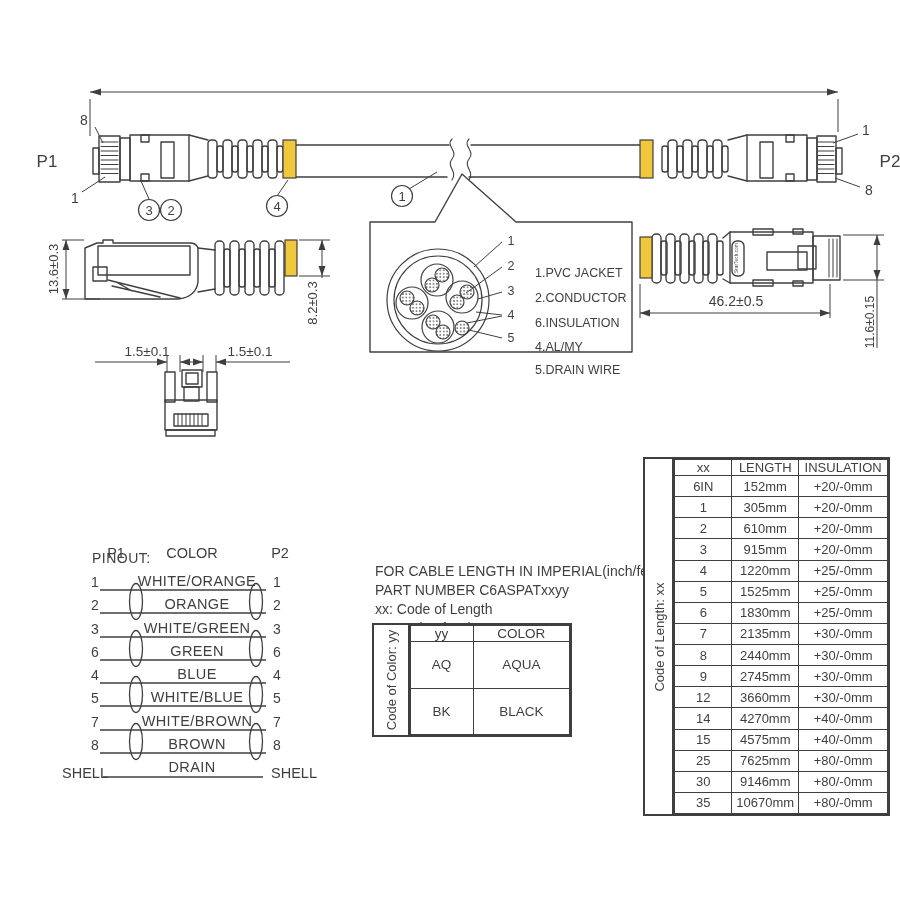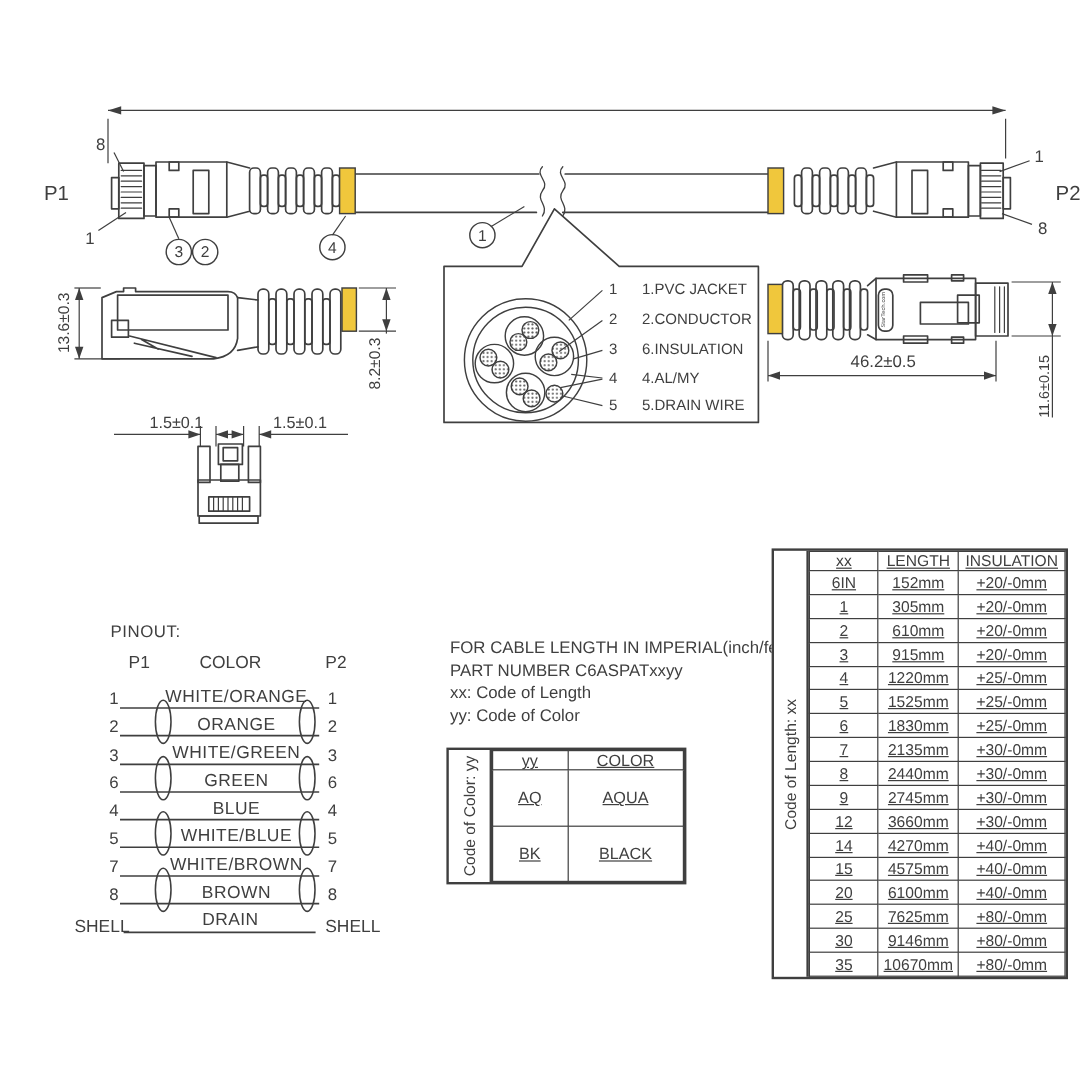--- a/index.html
+++ b/index.html
@@ -1,34 +1,34 @@
 <!DOCTYPE html>
 <html><head>
 <meta charset="utf-8">
 <style>
   html,body{margin:0;padding:0;background:#fff;}
   .canvas{position:relative;width:900px;height:900px;background:#fff;overflow:hidden;
           font-family:"Liberation Sans",sans-serif;color:#3f3f3f;}
   svg.art{position:absolute;left:0;top:0;}
   
   .t  {position:absolute;white-space:nowrap;transform:translate(-50%,-50%);line-height:1;}
-  .tl {position:absolute;white-space:nowrap;transform:translate(0,-50%);line-height:1;}
+  .tl {position:absolute;white-space:nowrap;transform:translate(0,-50%);line-height:1;margin-top:32px;}
   .r90{position:absolute;white-space:nowrap;transform:translate(-50%,-50%) rotate(-90deg);line-height:1;}
   
   .pair{position:absolute;left:60px;width:250px;height:50px;}
   .pp{position:absolute;width:24px;text-align:center;font-size:14px;line-height:1;}
   .pl1{left:23px;top:3px}.pl2{left:23px;top:26px}
   .pr1{left:205px;top:3px}.pr2{left:205px;top:26px}
   .pc{position:absolute;left:54px;width:166px;text-align:center;font-size:14.5px;letter-spacing:.4px;line-height:1;}
   .pc1{top:2px}.pc2{top:25px}
   
   .twrap{position:absolute;border:2px solid #3f3f3f;display:flex;background:#fff;}
   .rotcol{position:relative;border-right:2px solid #3f3f3f;}
   .rotcol span{position:absolute;left:50%;top:50%;transform:translate(-50%,-50%) rotate(-90deg);white-space:nowrap;}
-  table.dt{border-collapse:collapse;table-layout:fixed;width:100%;height:100%;text-decoration:underline;}
+  table.dt{border-collapse:collapse;table-layout:fixed;width:100%;height:100%;}
   table.dt th,table.dt td{border:1.5px solid #3f3f3f;text-align:center;padding:0;font-weight:400;}
   .lenw{left:643px;top:457px;width:243px;height:355px;font-size:13px;}
   .lenw .rotcol{width:31px;font-size:13px;}
   .colw{left:372px;top:623px;width:196px;height:110px;font-size:13.5px;}
   .colw .rotcol{width:41px;font-size:13px;}
   .badge{position:absolute;left:736px;top:258px;transform:translate(-50%,-50%) rotate(-90deg);
          font-size:4.5px;letter-spacing:.2px;color:#3f3f3f;}
 </style>
 </head>
 <body>
@@ -421,25 +421,20 @@
             <td>14</td>
             <td>4270mm</td>
             <td>+40/-0mm</td>
           </tr>
           <tr>
             <td>15</td>
             <td>4575mm</td>
             <td>+40/-0mm</td>
           </tr>
           <tr>
-            <td>20</td>
-            <td>6100mm</td>
-            <td>+40/-0mm</td>
-          </tr>
-          <tr>
             <td>25</td>
             <td>7625mm</td>
             <td>+80/-0mm</td>
           </tr>
           <tr>
             <td>30</td>
             <td>9146mm</td>
             <td>+80/-0mm</td>
           </tr>
           <tr>

